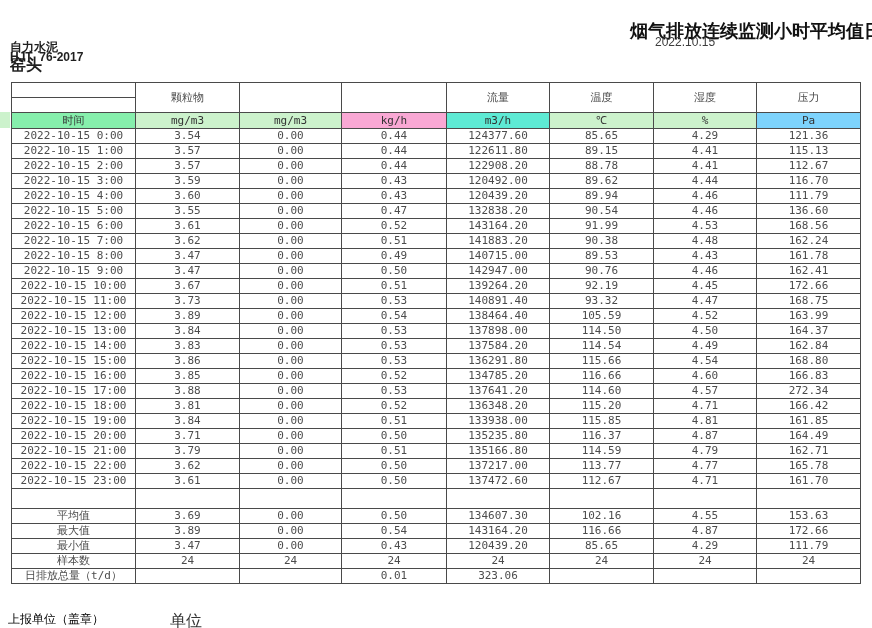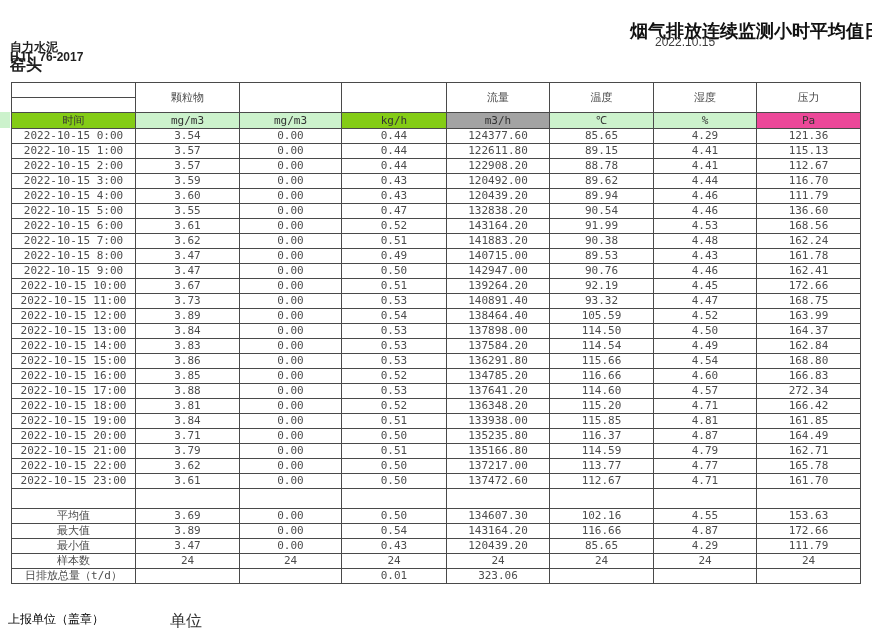--- a/index.html
+++ b/index.html
@@ -69,28 +69,28 @@
         <td rowspan="2"></td>
         <td rowspan="2">流量</td>
         <td rowspan="2">温度</td>
         <td rowspan="2">湿度</td>
         <td rowspan="2">压力</td>
       </tr>
       <tr>
         <td></td>
       </tr>
       <tr class="unit-row">
-        <td style="background: #84cc16;">时间</td>
+        <td style="background: #86efac;">时间</td>
         <td style="background: rgb(204, 242, 204);">mg/m3</td>
         <td style="background: rgb(204, 242, 204);">mg/m3</td>
-        <td style="background: #84cc16;">kg/h</td>
-        <td style="background: #a3a3a3;">m3/h</td>
+        <td style="background: #f9a8d4;">kg/h</td>
+        <td style="background: #5eead4;">m3/h</td>
         <td style="background: rgb(204, 242, 204);">℃</td>
         <td style="background: rgb(204, 242, 204);">%</td>
-        <td style="background: #ec4899;">Pa</td>
+        <td style="background: #7dd3fc;">Pa</td>
       </tr>
     </thead>
     <tbody>
         <tr>
           <td>2022-10-15 0:00</td>
           <td>3.54</td>
           <td>0.00</td>
           <td>0.44</td>
           <td>124377.60</td>
           <td>85.65</td>

